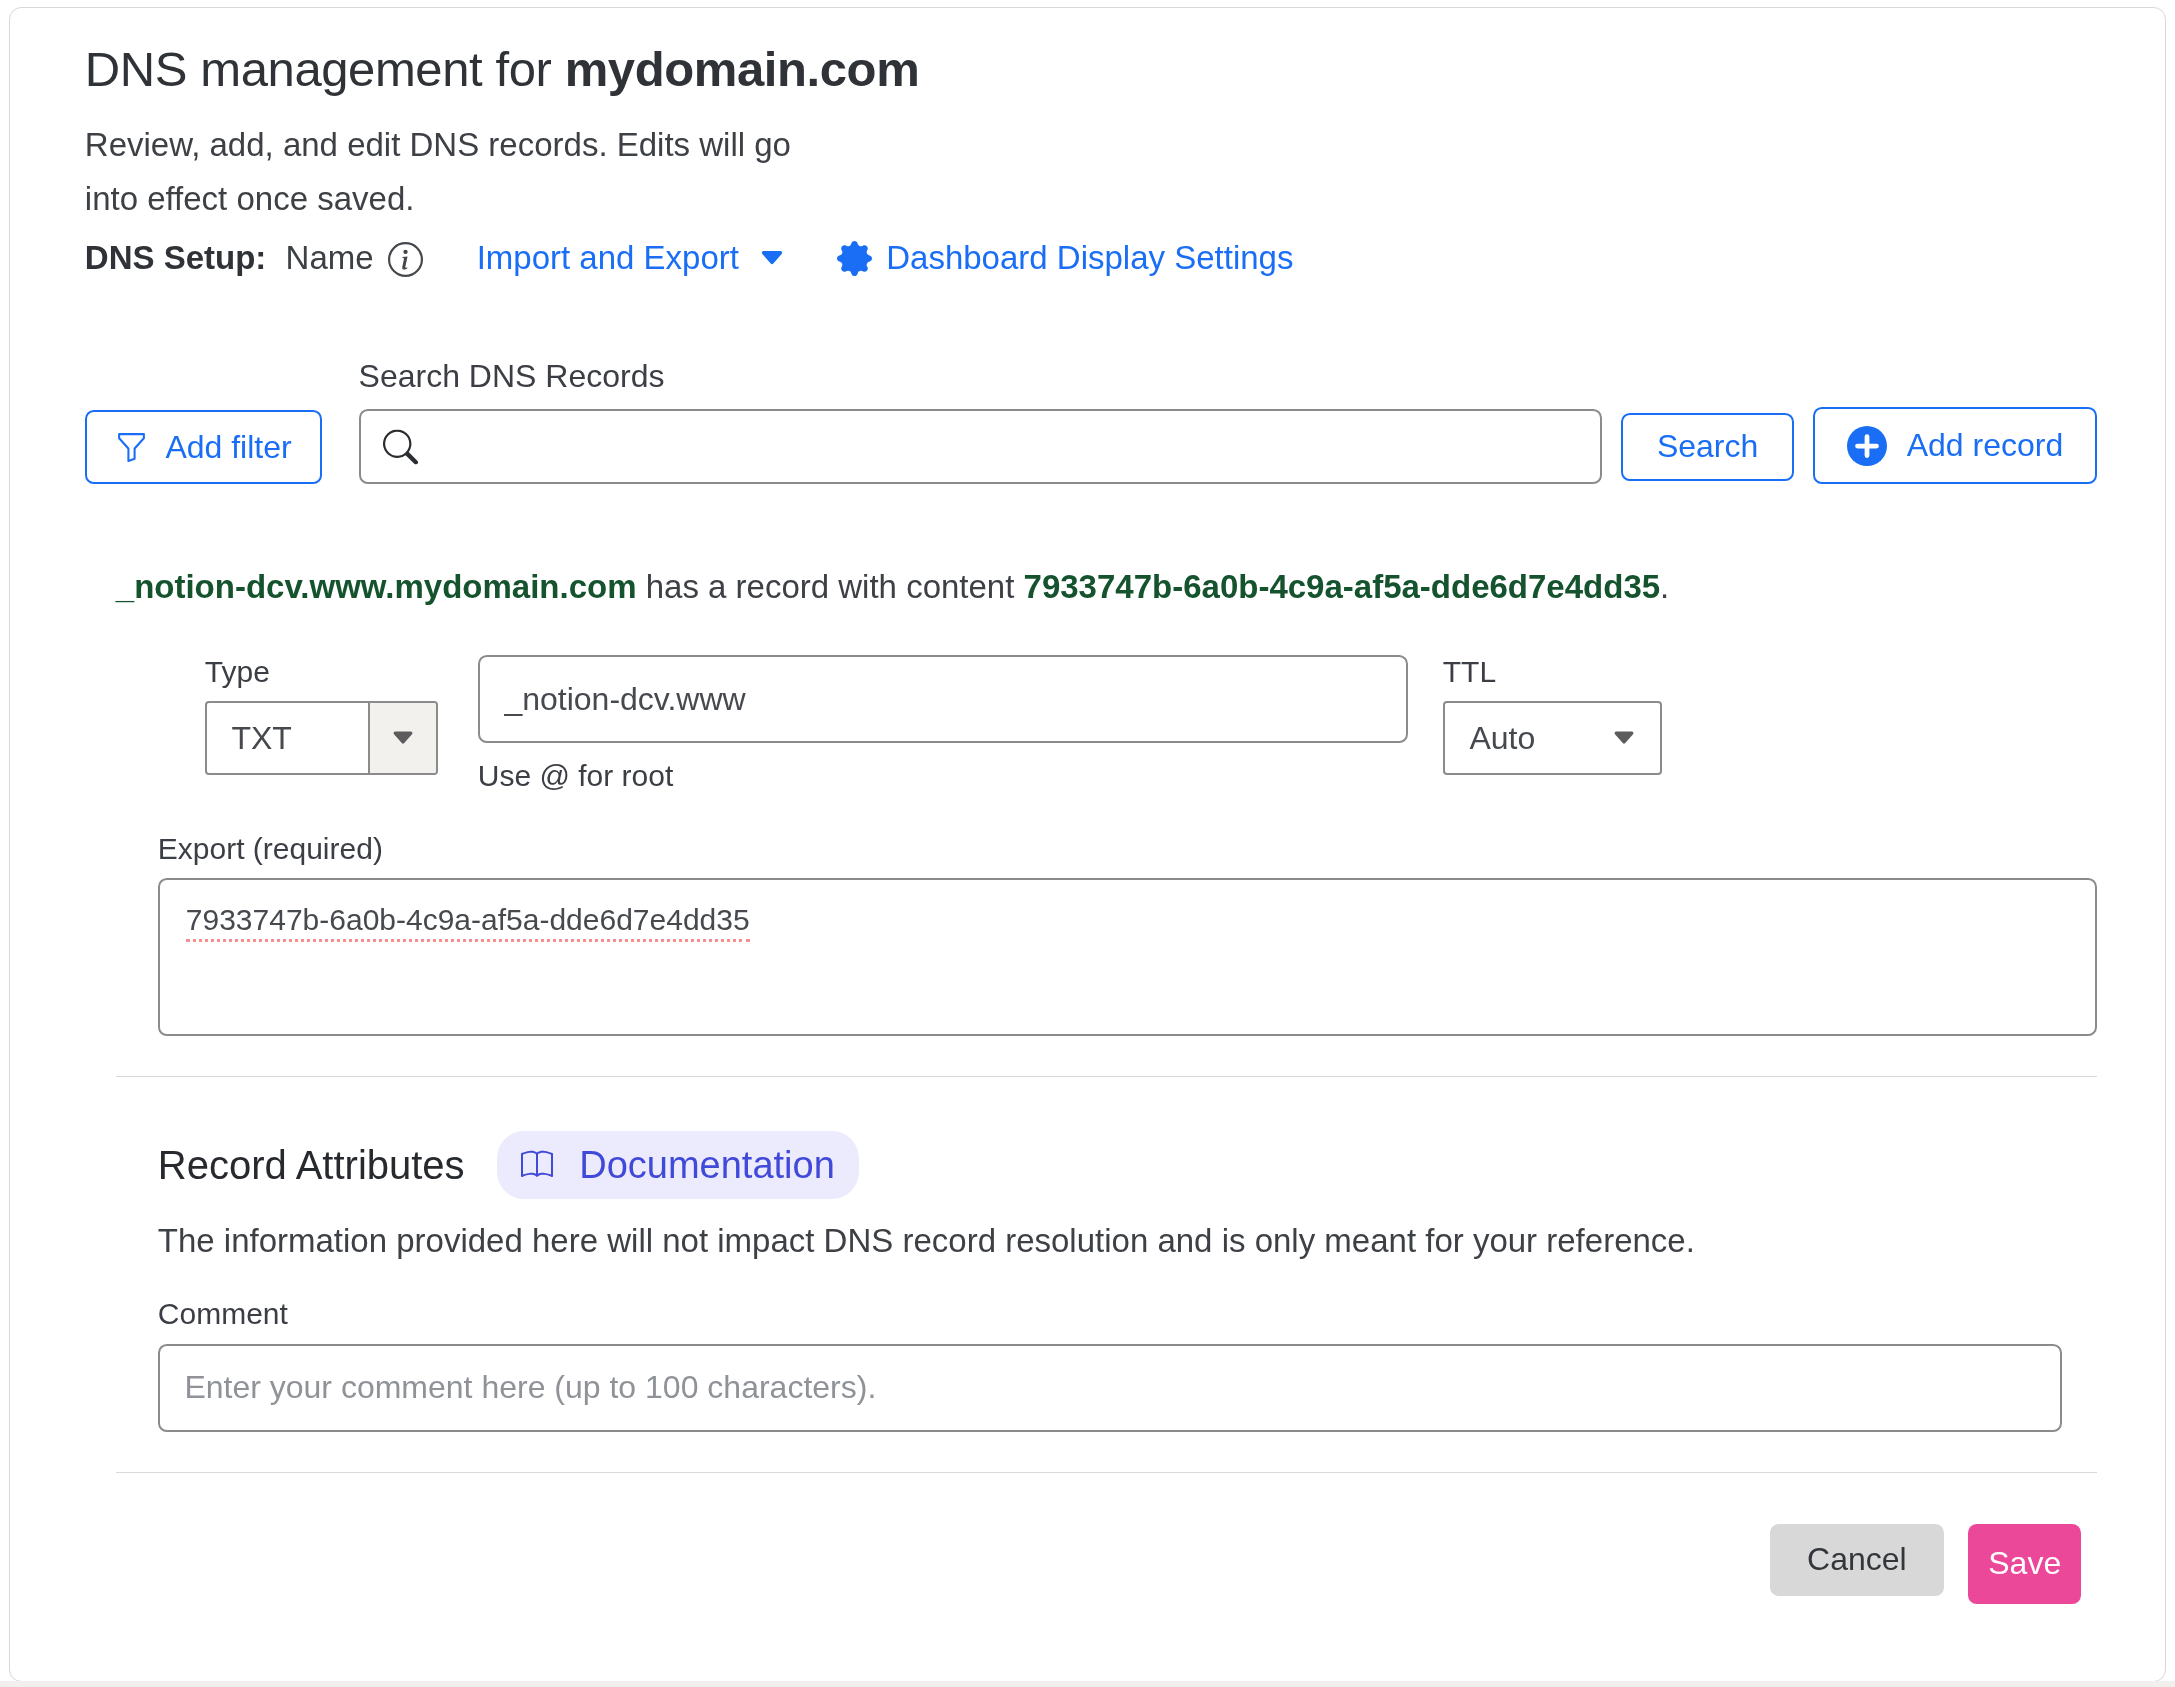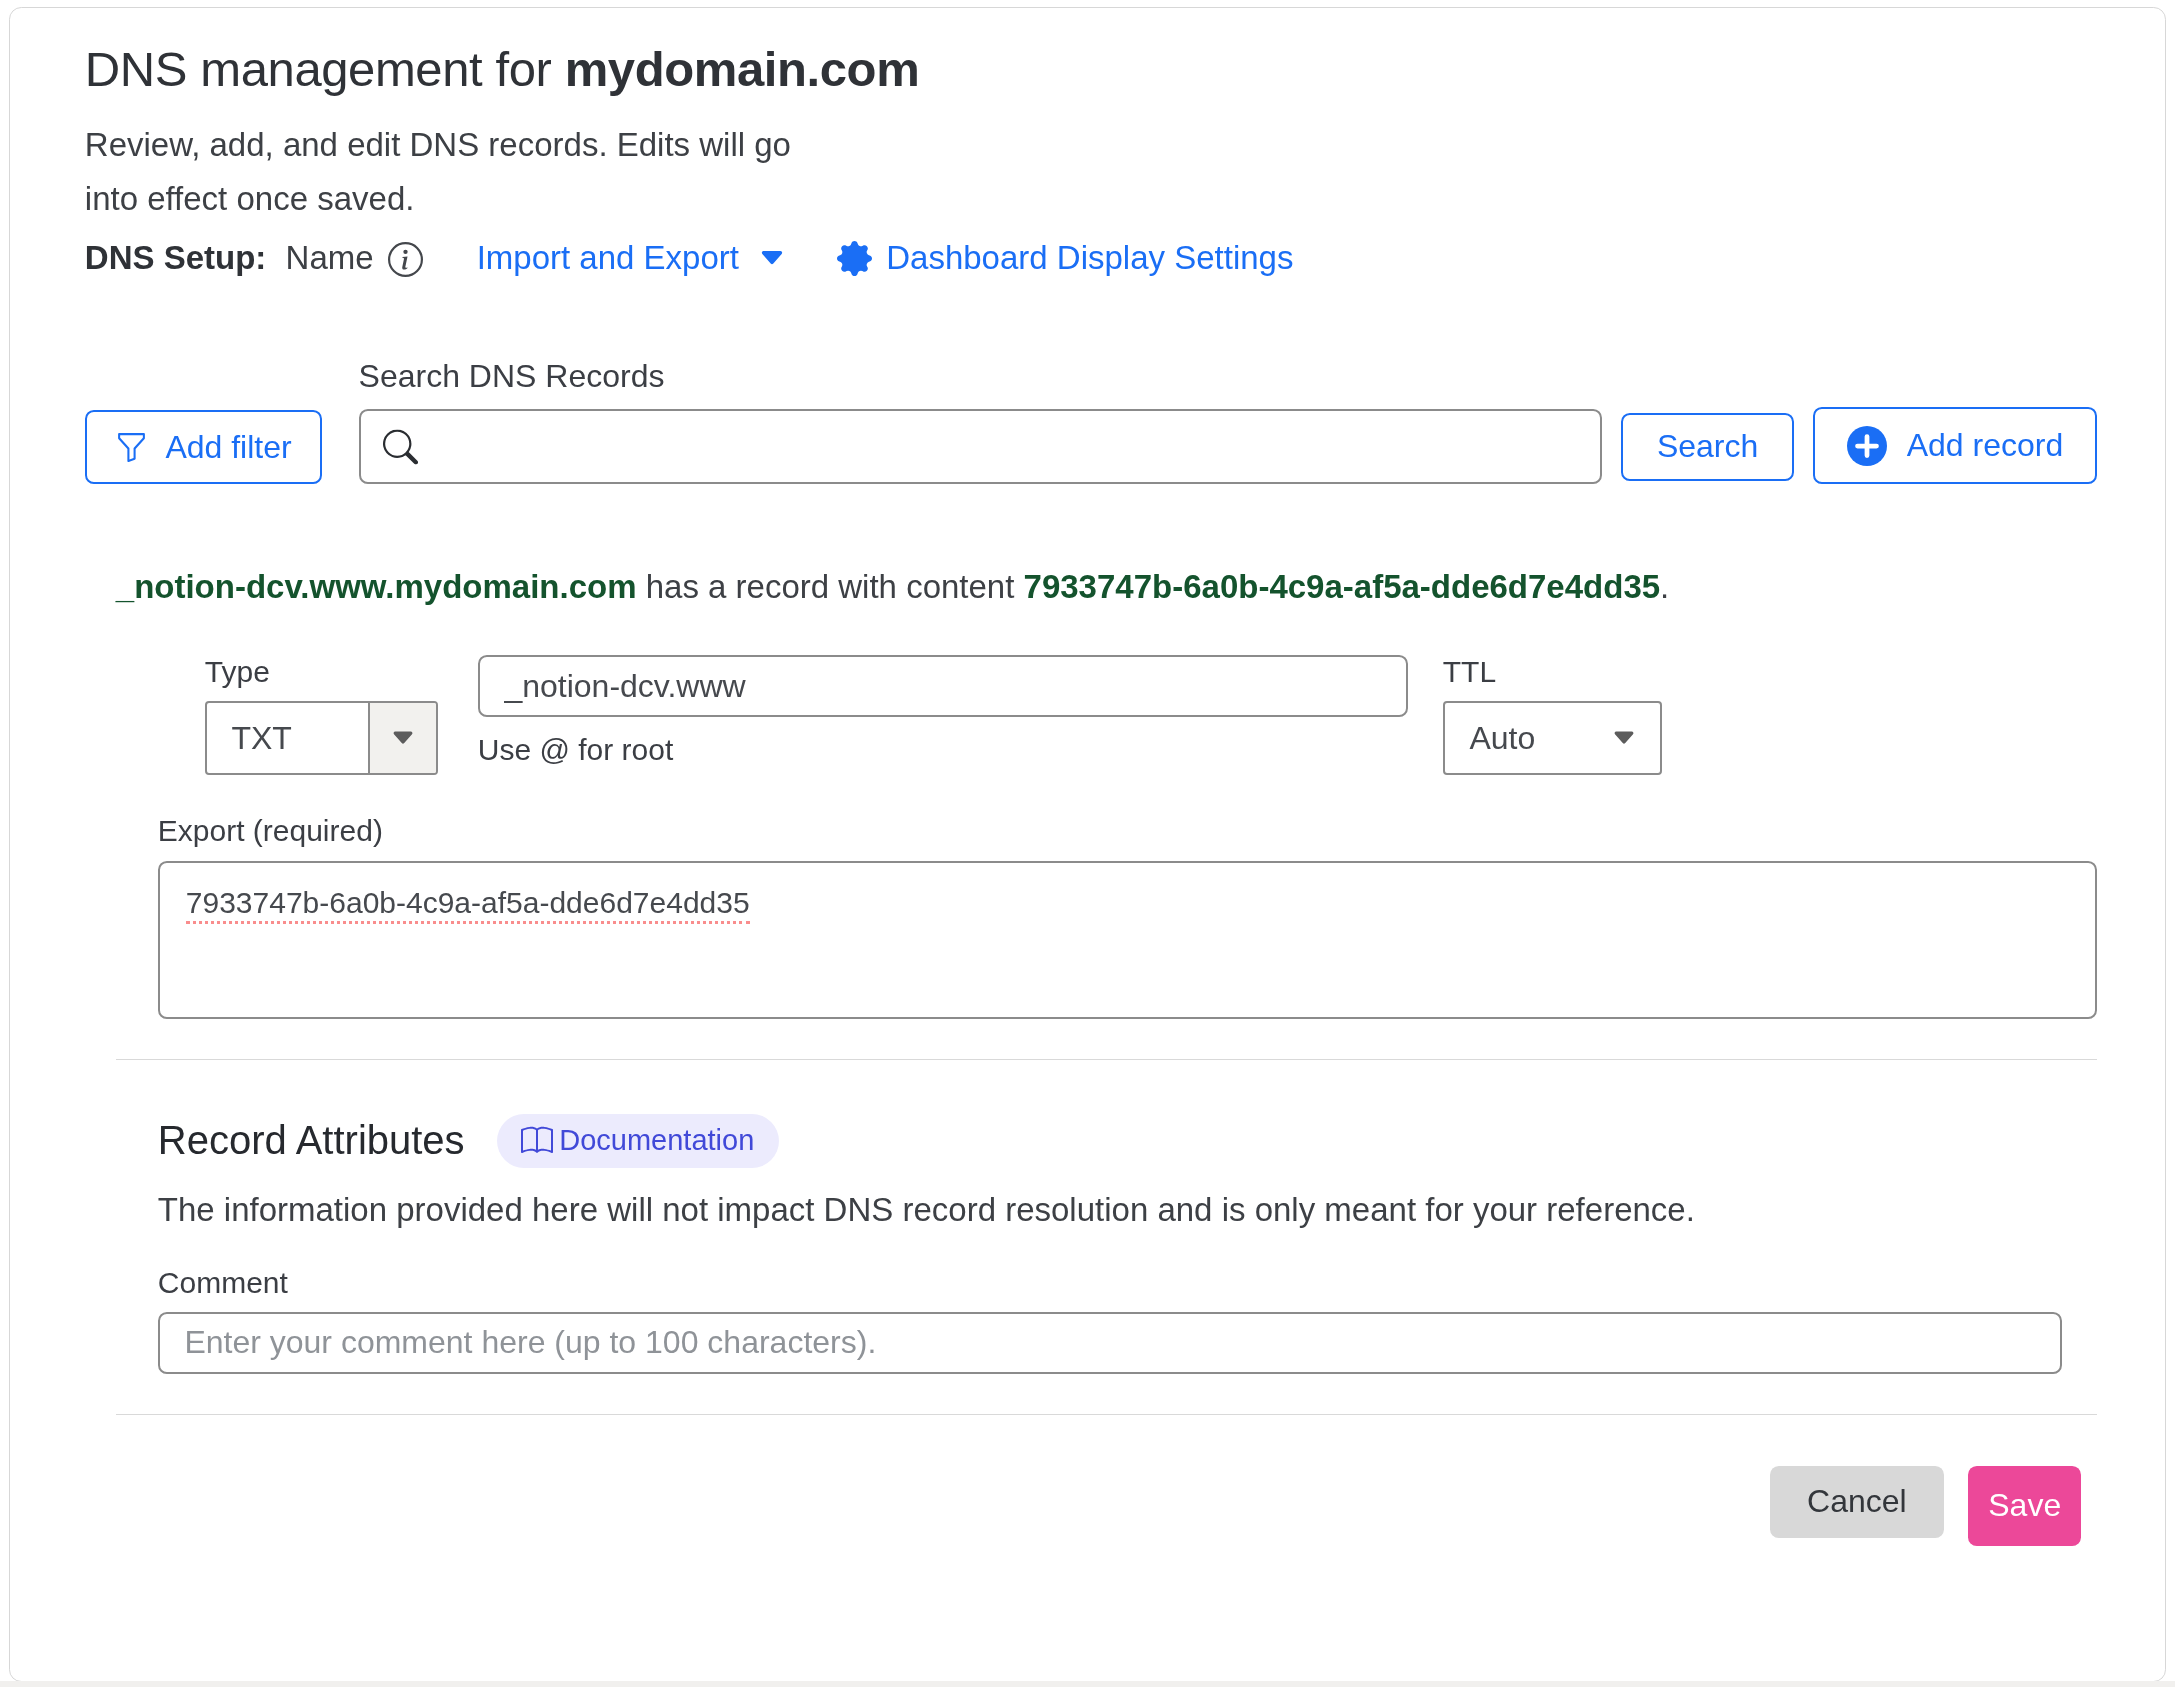--- a/index.html
+++ b/index.html
@@ -90,42 +90,42 @@
   .arrow-box {
     width: 68px; align-self: stretch; border-left: 2.2px solid #8b8b8b;
     background: #f2f1ee; display: flex; align-items: center; justify-content: center;
     color: #5c5c5c; flex: none;
   }
   .arrow-plain { color: #5c5c5c; margin-right: 23px; flex: none; }
   .type-col { width: 233px; flex: none; margin-left: 47px; }
   .name-col { width: 930px; flex: none; margin: 0 35px 0 40px; }
   .ttl-col { width: 219px; flex: none; }
   .text-input {
-    width: 100%; height: 62px; border: 2.2px solid #8b8b8b; border-radius: 8.8px;
+    width: 100%; height: 88px; border: 2.2px solid #8b8b8b; border-radius: 8.8px;
     font-family: inherit; font-size: 32px; color: #46494e; padding: 0 24.6px;
     outline: none; background: #fff;
   }
   .text-input::placeholder { color: #8f9398; opacity: 1; }
   .help-text { font-size: 30px; color: #3b3e44; margin-top: 16px; }
   .content-group { margin-top: 39px; }
   .fake-textarea {
     height: 158px; border: 2.2px solid #8b8b8b; border-radius: 8.8px;
     padding: 23px 26px; font-size: 30px; color: #46494e; background: #fff;
     outline: none; cursor: text;
   }
   .spell { border-bottom: 3.5px dotted #f98d8d; padding-bottom: 2.6px; }
   .divider { border: none; border-top: 1.8px solid #d9d9d9; margin: 40px 0 0 0; }
   
   .attrs { margin-top: 54px; }
   .attrs-head { display: flex; align-items: center; gap: 32px; }
   .attrs-title { margin: 0; font-size: 40px; font-weight: 400; color: #26292e; }
   .doc-badge {
-    height: 54px; padding: 0 24.6px; border-radius: 27px; background: #ecebfd;
-    color: #4149d8; font-size: 29px; display: inline-flex; align-items: center;
-    gap: 6px; cursor: pointer; text-decoration: none;
+    height: 68px; padding: 0 24.6px; border-radius: 27px; background: #ecebfd;
+    color: #4149d8; font-size: 38px; display: inline-flex; align-items: center;
+    gap: 26px; cursor: pointer; text-decoration: none;
   }
   .attrs-desc { margin: 23px 0 0 0; font-size: 33px; color: #3d4045; }
   .comment-group { margin-top: 37px; }
   .comment-input { width: calc(100% - 35px); }
   
   .footer-row {
     display: flex; justify-content: flex-end; gap: 24.6px; margin: 51px 16px 0 0;
   }
   .cancel-btn {
     height: 72px; padding: 0 37px; background: #d8d8d8; border: none;

